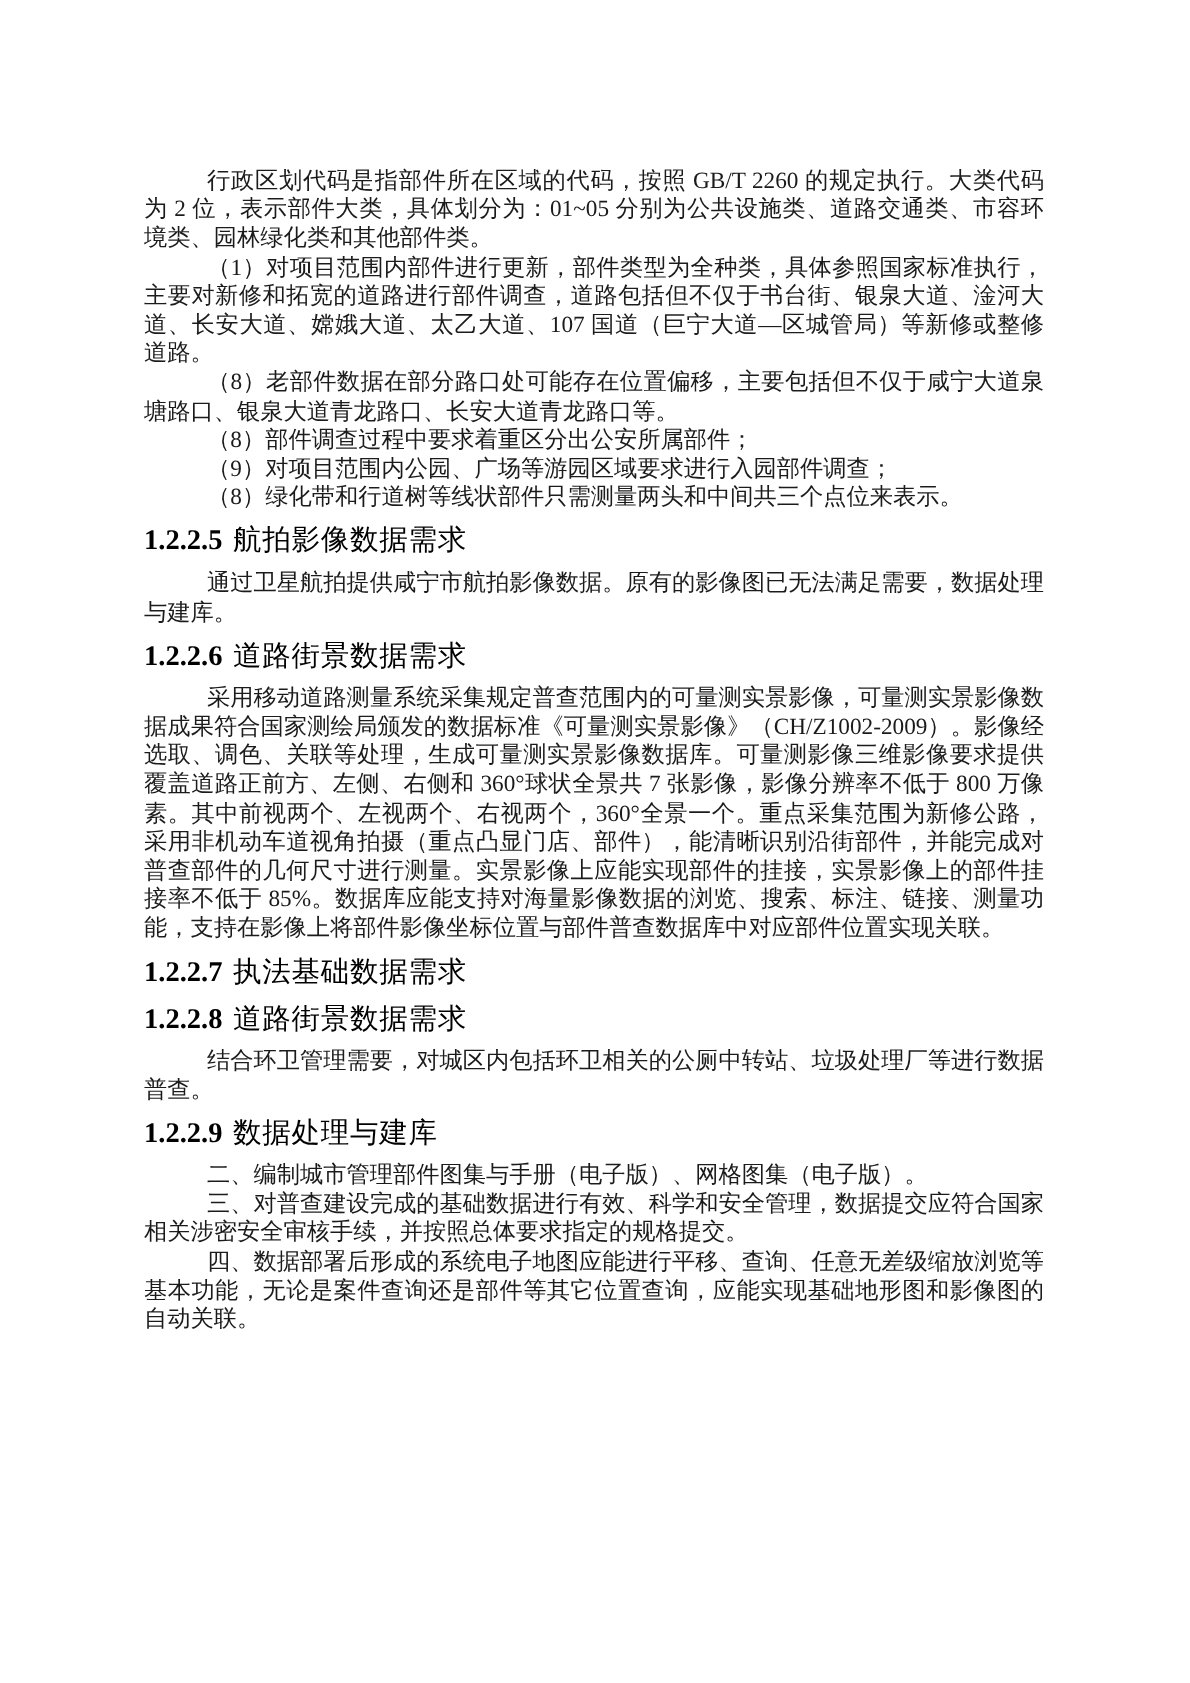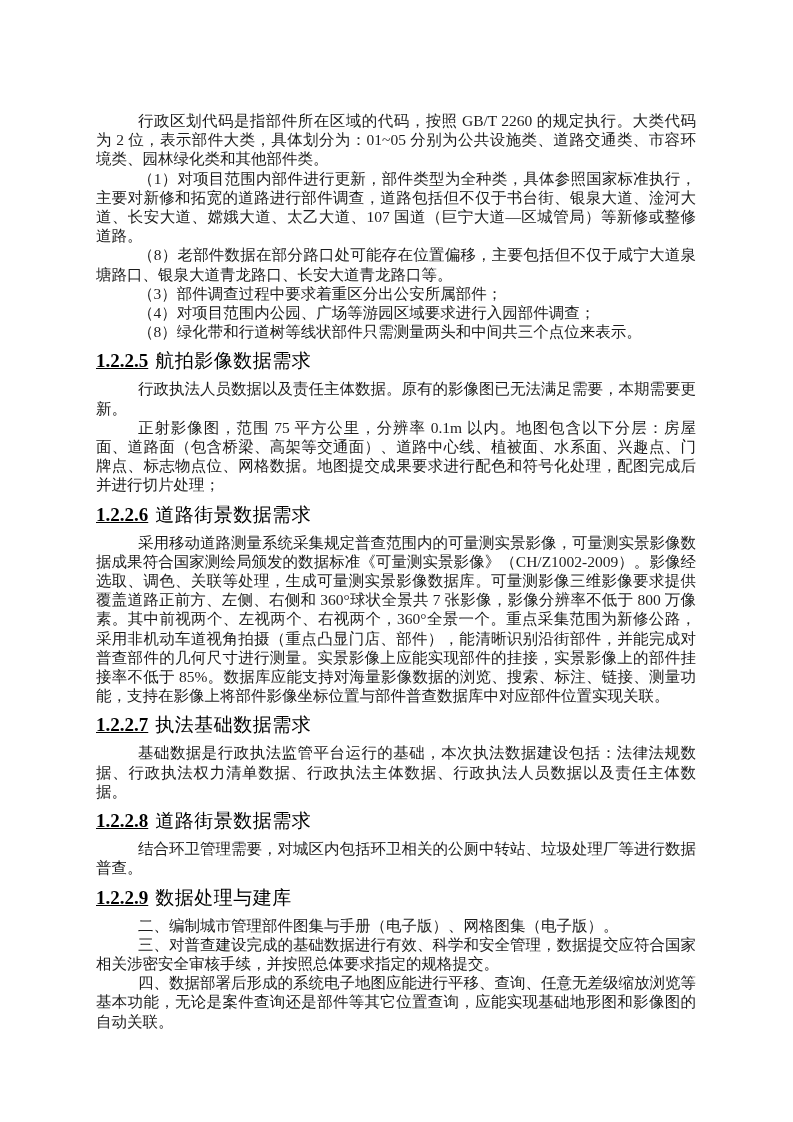--- a/index.html
+++ b/index.html
@@ -28,49 +28,46 @@
     text-align: left;
     font-size: 19px;
     line-height: 23px;
     color: #000000;
     white-space: nowrap;
   }
   .sec-num {
     font-family: "Liberation Serif", "DejaVu Serif", serif;
     font-weight: 700;
     margin-right: 7px;
-    text-decoration: underline;
   }
   .sec-title {
     font-family: "Liberation Sans", "DejaVu Sans", sans-serif;
     font-weight: 400;
     letter-spacing: 0.5px;
   }
 </style>
 </head>
 <body>
 
 <div class="page">
 
   <p class="para">行政区划代码是指部件所在区域的代码，按照 GB/T 2260 的规定执行。大类代码为 2 位，表示部件大类，具体划分为：01~05 分别为公共设施类、道路交通类、市容环境类、园林绿化类和其他部件类。</p>
   <p class="para">（1）对项目范围内部件进行更新，部件类型为全种类，具体参照国家标准执行，主要对新修和拓宽的道路进行部件调查，道路包括但不仅于书台街、银泉大道、淦河大道、长安大道、嫦娥大道、太乙大道、107 国道（巨宁大道—区城管局）等新修或整修道路。</p>
   <p class="para">（8）老部件数据在部分路口处可能存在位置偏移，主要包括但不仅于咸宁大道泉塘路口、银泉大道青龙路口、长安大道青龙路口等。</p>
-  <p class="para">（3）部件调查过程中要求着重区分出公安所属部件；</p>
-  <p class="para">（4）对项目范围内公园、广场等游园区域要求进行入园部件调查；</p>
+  <p class="para">（8）部件调查过程中要求着重区分出公安所属部件；</p>
+  <p class="para">（9）对项目范围内公园、广场等游园区域要求进行入园部件调查；</p>
   <p class="para">（8）绿化带和行道树等线状部件只需测量两头和中间共三个点位来表示。</p>
 
   <h2 class="sec-h"><span class="sec-num">1.2.2.5</span><span class="sec-title">航拍影像数据需求</span></h2>
-  <p class="para">行政执法人员数据以及责任主体数据。原有的影像图已无法满足需要，本期需要更新。</p>
-  <p class="para">正射影像图，范围 75 平方公里，分辨率 0.1m 以内。地图包含以下分层：房屋面、道路面（包含桥梁、高架等交通面）、道路中心线、植被面、水系面、兴趣点、门牌点、标志物点位、网格数据。地图提交成果要求进行配色和符号化处理，配图完成后并进行切片处理；</p>
+  <p class="para">通过卫星航拍提供咸宁市航拍影像数据。原有的影像图已无法满足需要，数据处理与建库。</p>
 
   <h2 class="sec-h"><span class="sec-num">1.2.2.6</span><span class="sec-title">道路街景数据需求</span></h2>
   <p class="para">采用移动道路测量系统采集规定普查范围内的可量测实景影像，可量测实景影像数据成果符合国家测绘局颁发的数据标准《可量测实景影像》（CH/Z1002-2009）。影像经选取、调色、关联等处理，生成可量测实景影像数据库。可量测影像三维影像要求提供覆盖道路正前方、左侧、右侧和 360°球状全景共 7 张影像，影像分辨率不低于 800 万像素。其中前视两个、左视两个、右视两个，360°全景一个。重点采集范围为新修公路，采用非机动车道视角拍摄（重点凸显门店、部件），能清晰识别沿街部件，并能完成对普查部件的几何尺寸进行测量。实景影像上应能实现部件的挂接，实景影像上的部件挂接率不低于 85%。数据库应能支持对海量影像数据的浏览、搜索、标注、链接、测量功能，支持在影像上将部件影像坐标位置与部件普查数据库中对应部件位置实现关联。</p>
 
   <h2 class="sec-h"><span class="sec-num">1.2.2.7</span><span class="sec-title">执法基础数据需求</span></h2>
-  <p class="para">基础数据是行政执法监管平台运行的基础，本次执法数据建设包括：法律法规数据、行政执法权力清单数据、行政执法主体数据、行政执法人员数据以及责任主体数据。</p>
 
   <h2 class="sec-h"><span class="sec-num">1.2.2.8</span><span class="sec-title">道路街景数据需求</span></h2>
   <p class="para">结合环卫管理需要，对城区内包括环卫相关的公厕中转站、垃圾处理厂等进行数据普查。</p>
 
   <h2 class="sec-h"><span class="sec-num">1.2.2.9</span><span class="sec-title">数据处理与建库</span></h2>
   <p class="para">二、编制城市管理部件图集与手册（电子版）、网格图集（电子版）。</p>
   <p class="para">三、对普查建设完成的基础数据进行有效、科学和安全管理，数据提交应符合国家相关涉密安全审核手续，并按照总体要求指定的规格提交。</p>
   <p class="para">四、数据部署后形成的系统电子地图应能进行平移、查询、任意无差级缩放浏览等基本功能，无论是案件查询还是部件等其它位置查询，应能实现基础地形图和影像图的自动关联。</p>
 
 </div>

